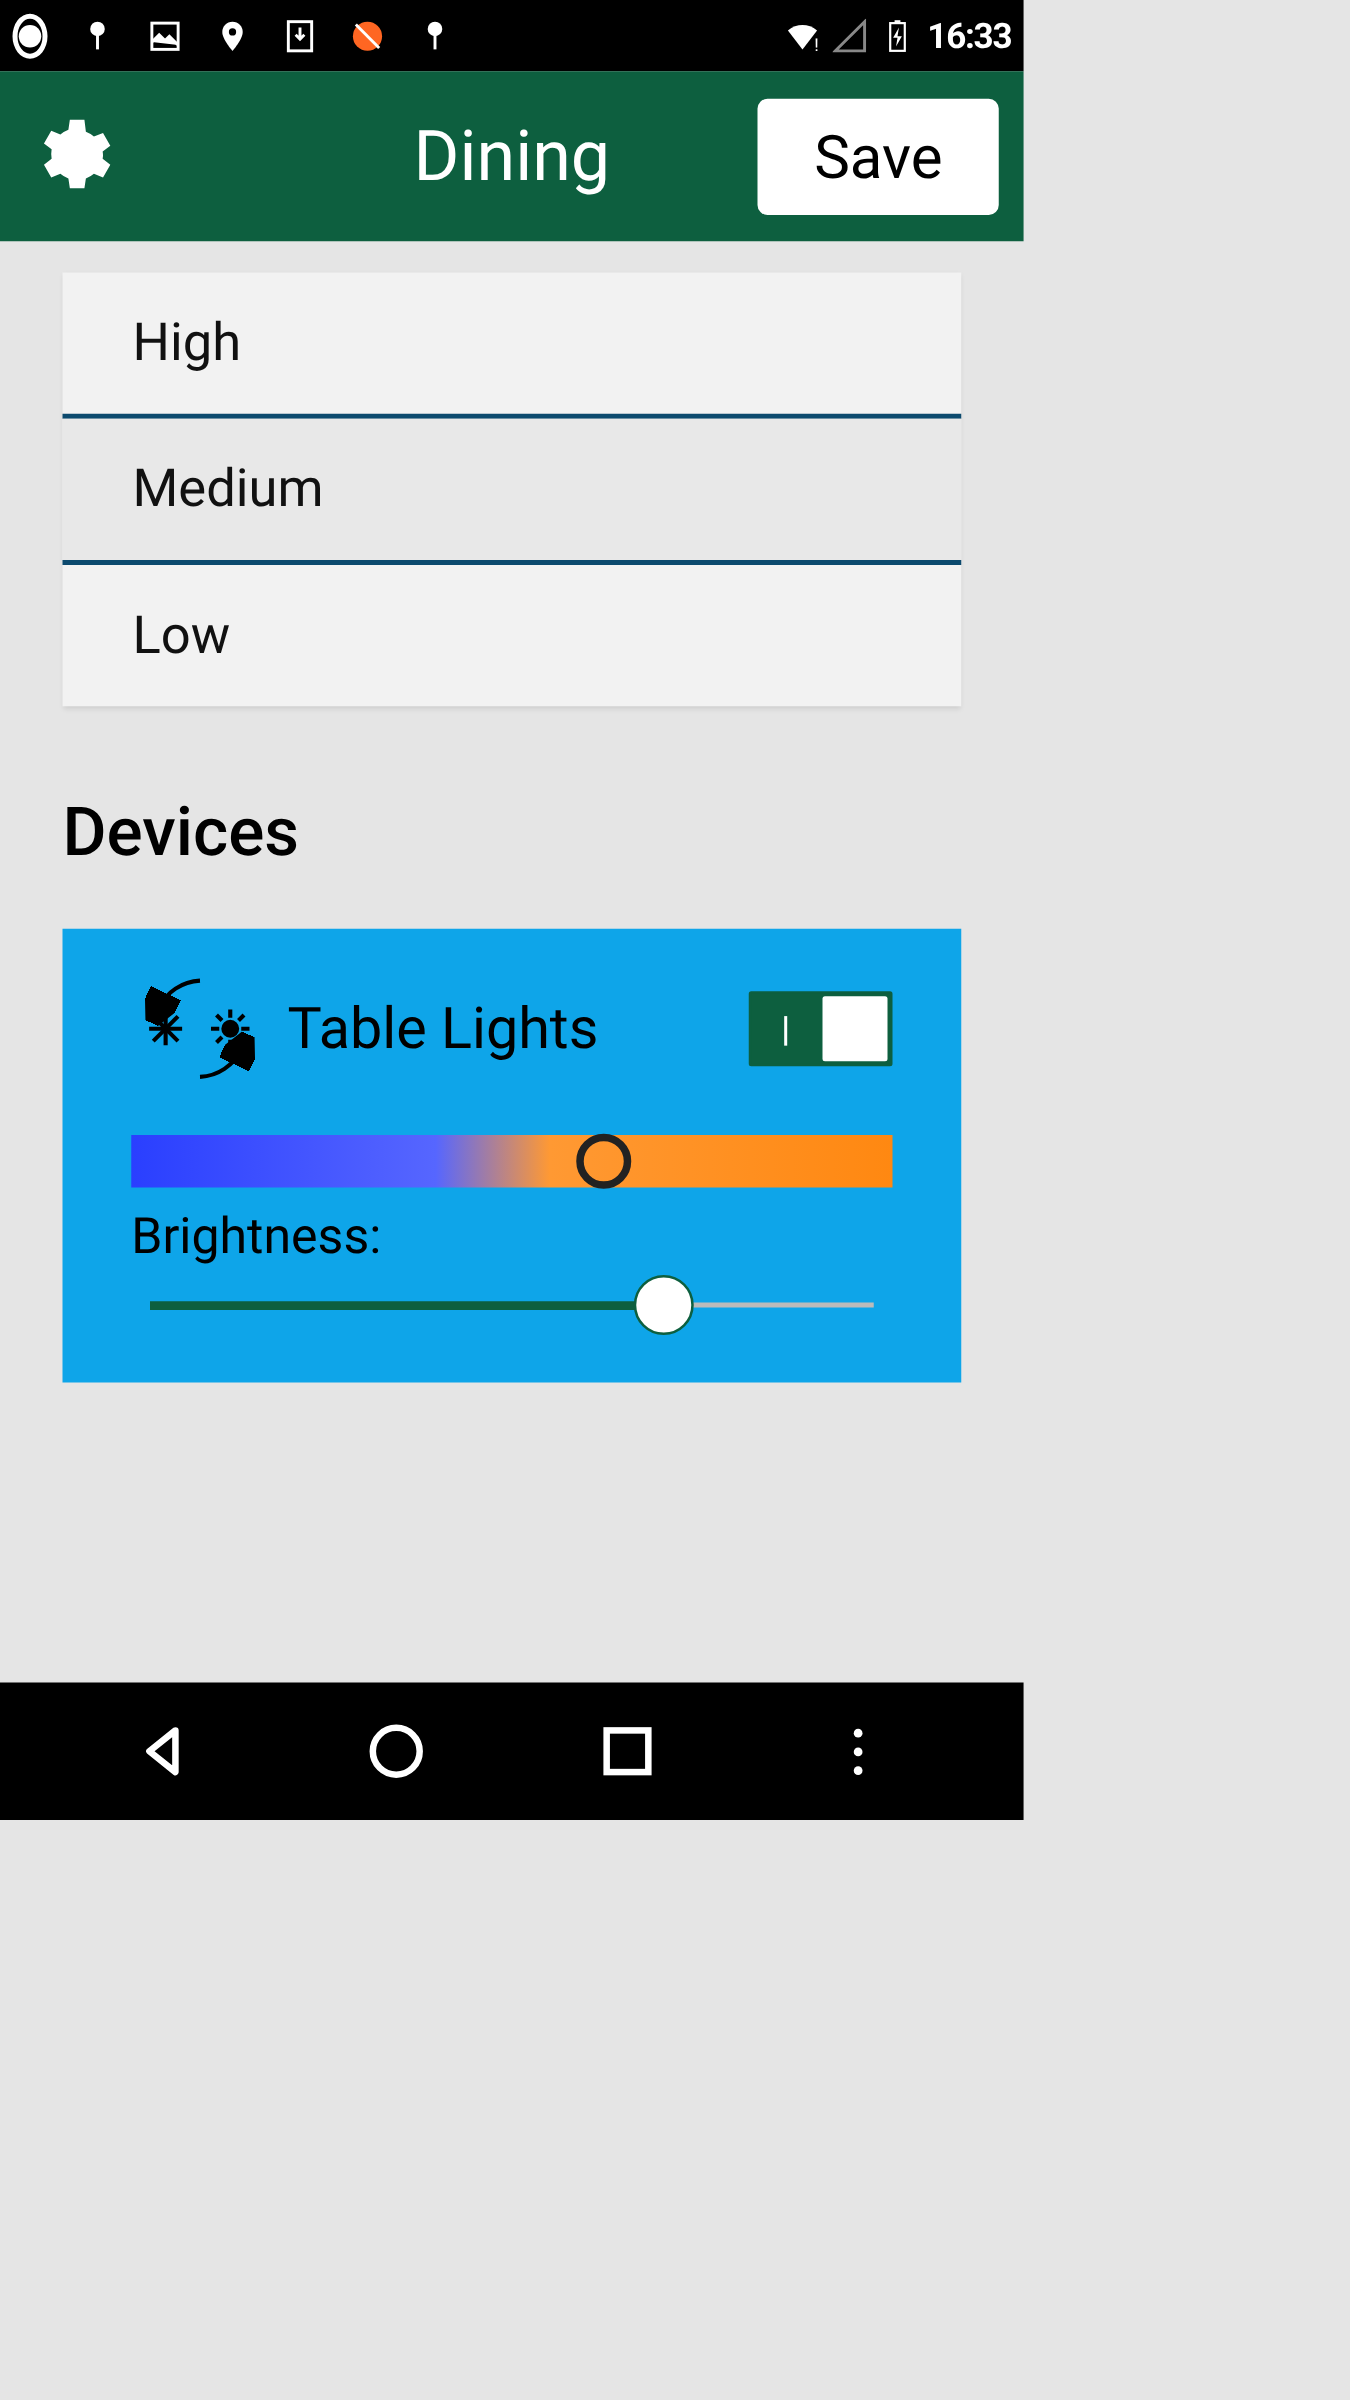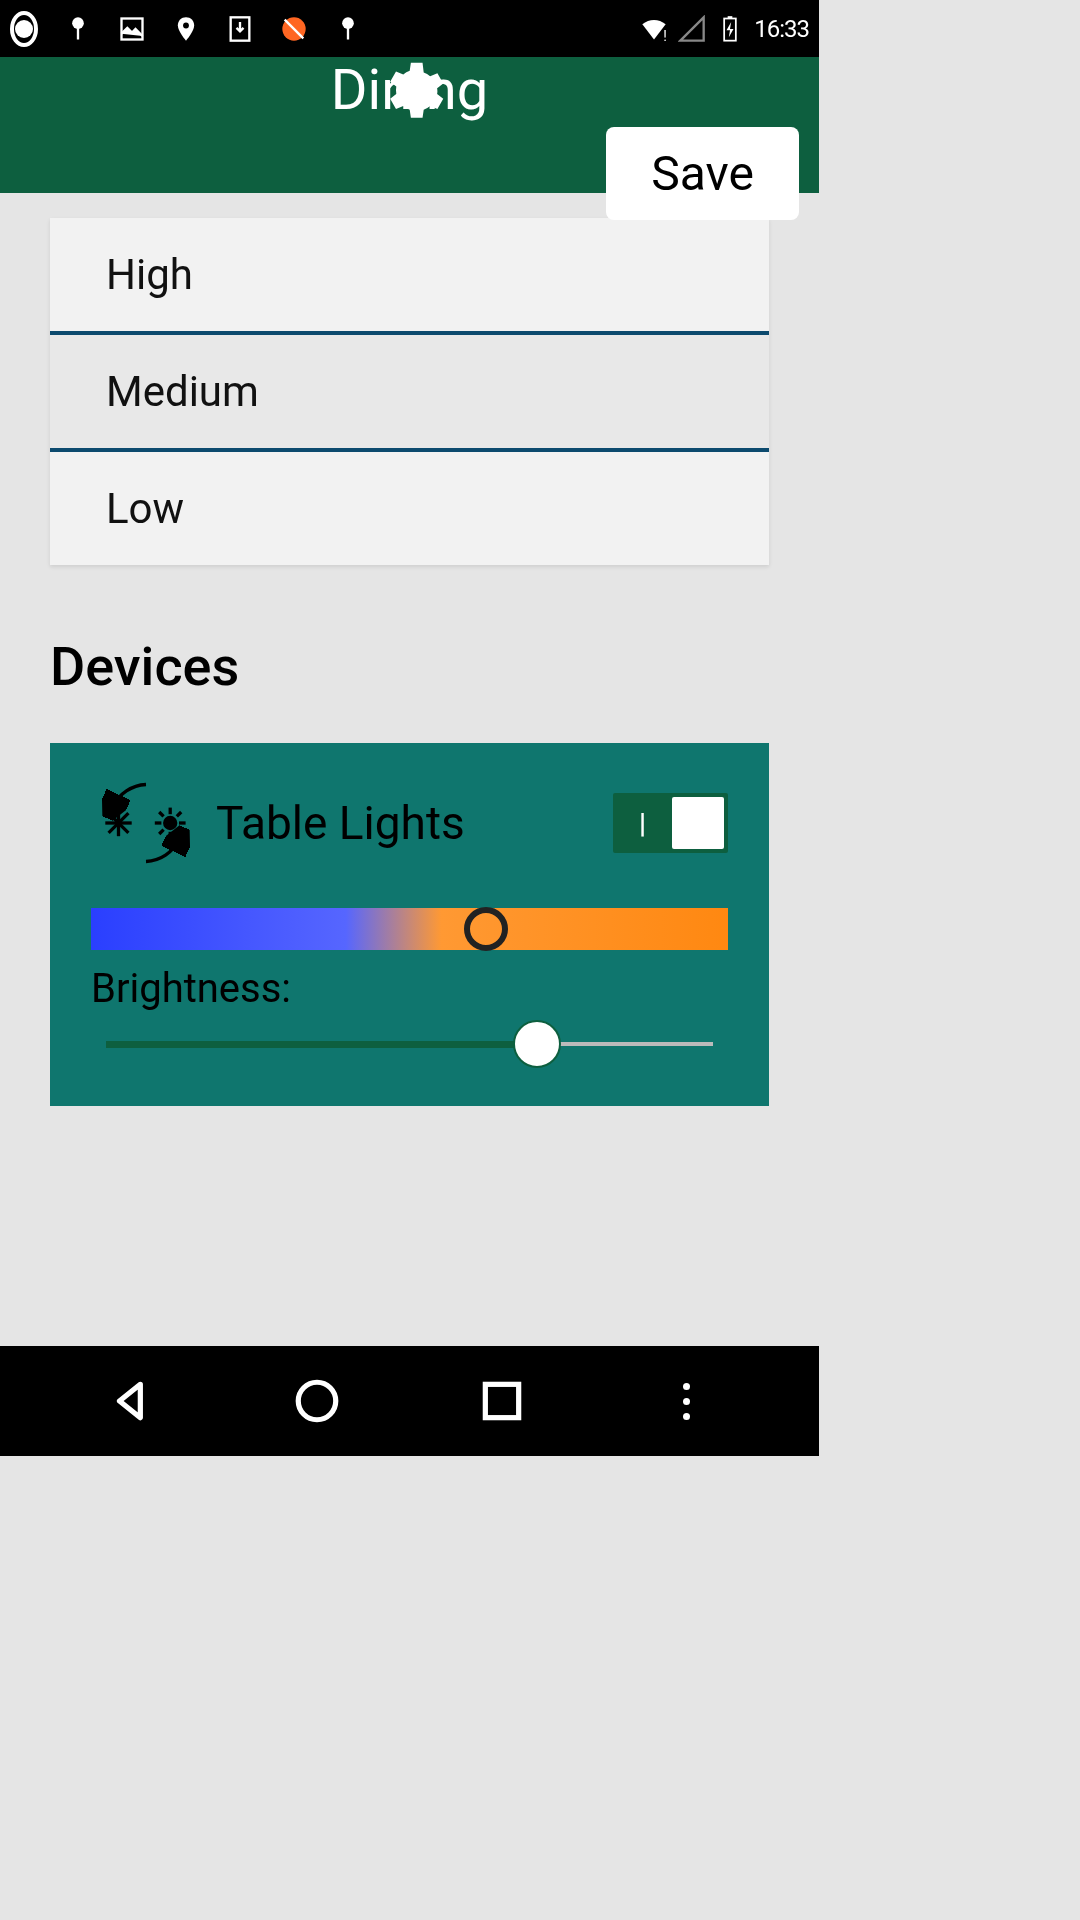--- a/index.html
+++ b/index.html
@@ -34,22 +34,22 @@
       gap: 26px;
     }
     
     .status-right {
       display: flex;
       align-items: center;
       gap: 10px;
     }
     
     .status-time {
-      font-size: 24px;
-      font-weight: 400;
+      font-size: 28px;
+      font-weight: 700;
       letter-spacing: -1px;
     }
     
     .status-icon {
       width: 28px;
       height: 28px;
       display: flex;
       align-items: center;
       justify-content: center;
     }
@@ -74,21 +74,20 @@
     }
     
     
     .app-bar {
       height: 136px;
       background: #0d5f3f;
       display: flex;
       align-items: center;
       padding: 0 20px;
       position: relative;
-      flex-direction: column;
     }
     
     .gear-icon {
       width: 70px;
       height: 70px;
       color: #fff;
     }
     
     .app-title {
       position: absolute;
@@ -139,22 +138,22 @@
     .section-title {
       font-size: 54px;
       font-weight: 500;
       color: #000000;
       margin-top: 70px;
       margin-bottom: 45px;
     }
     
     
     .device-card {
-      background: #0f766e;
-      padding: 25px 41px 38px;
+      background: #0ea5e9;
+      padding: 25px 55px 38px;
     }
     
     .device-header {
       display: flex;
       align-items: center;
       gap: 15px;
       margin-bottom: 30px;
     }
     
     .device-icon {

